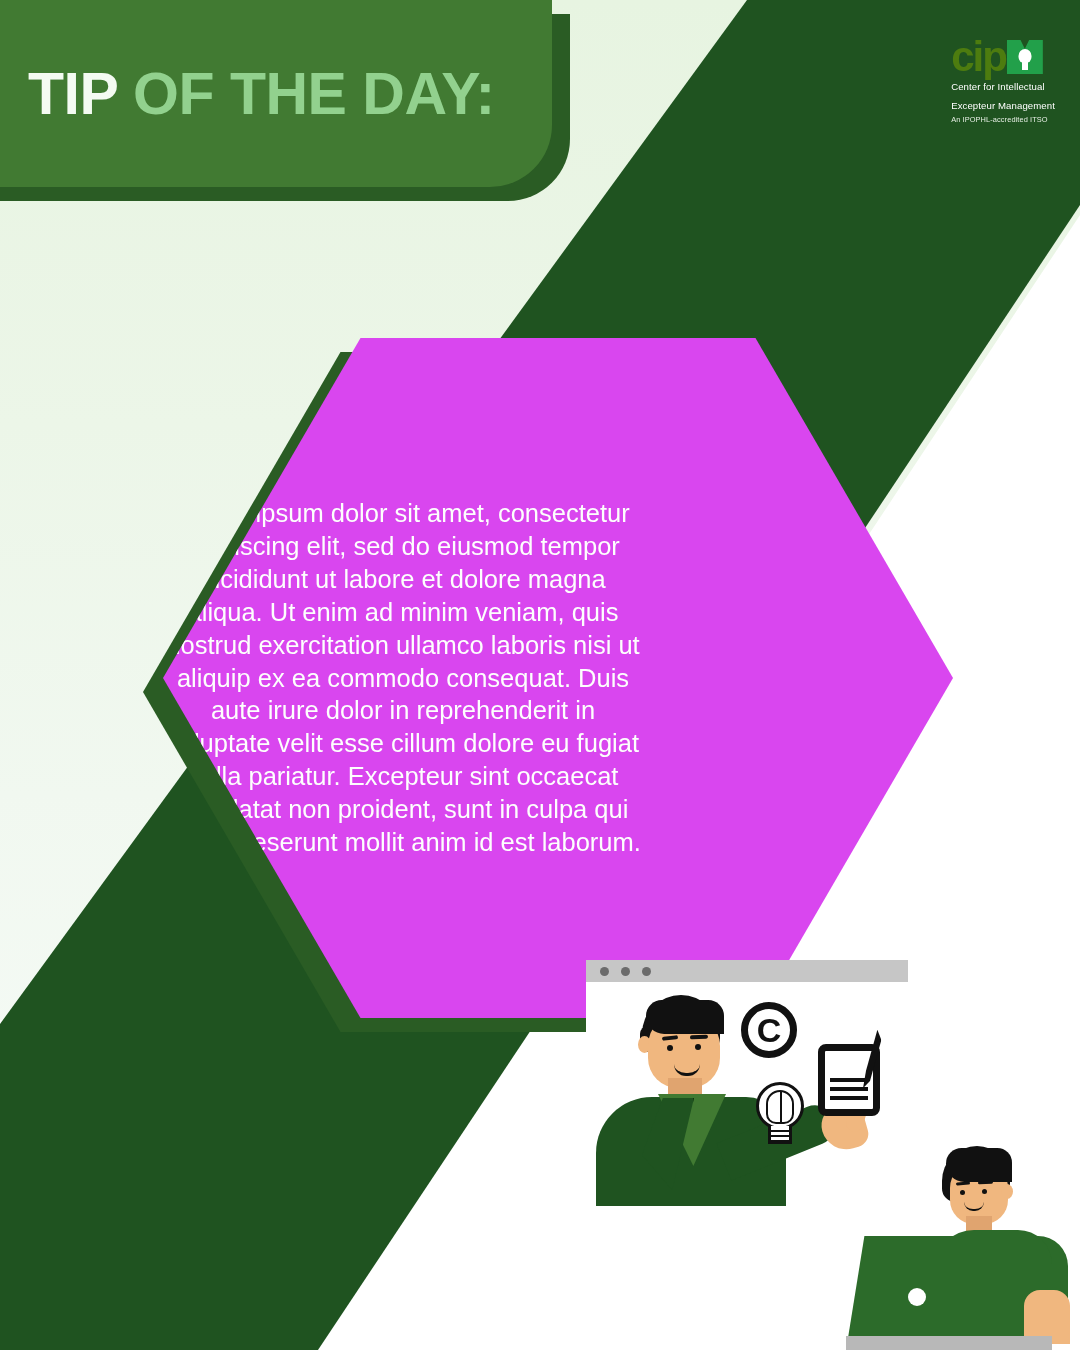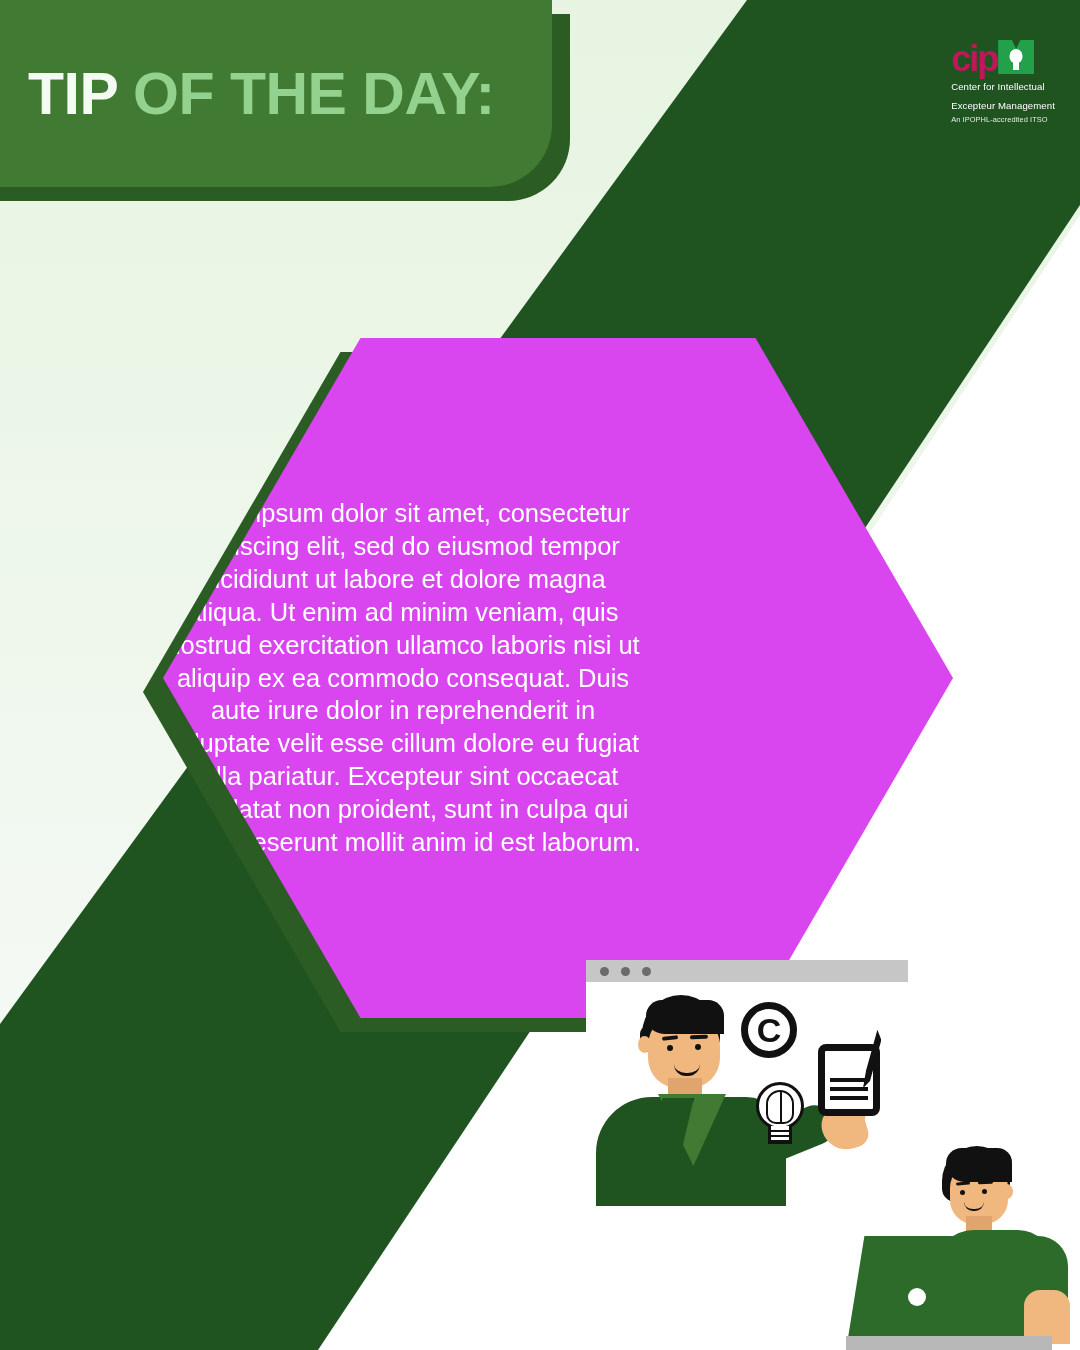--- a/index.html
+++ b/index.html
@@ -65,21 +65,21 @@
   
   .logo-row {
     position:absolute; right:25px; top:28px;
     display:flex; align-items:flex-start; gap:16px;
   }
   .cipm-logo { text-align:left; padding-top:2px; }
   .cipm-mark {
     display:flex; align-items:flex-end; height:44px;
   }
   .cipm-word {
-    font-size:36px; font-weight:bold; color:#be185d;
+    font-size:42px; font-weight:bold; color:#4d7c0f;
     line-height:0.82; letter-spacing:-2px;
     font-family:"Liberation Sans", sans-serif;
   }
   .cipm-m {
     position:relative; width:36px; height:34px; margin-left:1px;
     background:#22a04a;
     clip-path:polygon(0 0, 38% 0, 50% 26%, 62% 0, 100% 0, 100% 100%, 0 100%);
   }
   .cipm-bulb {
     position:absolute; left:50%; top:9px; transform:translateX(-50%);

